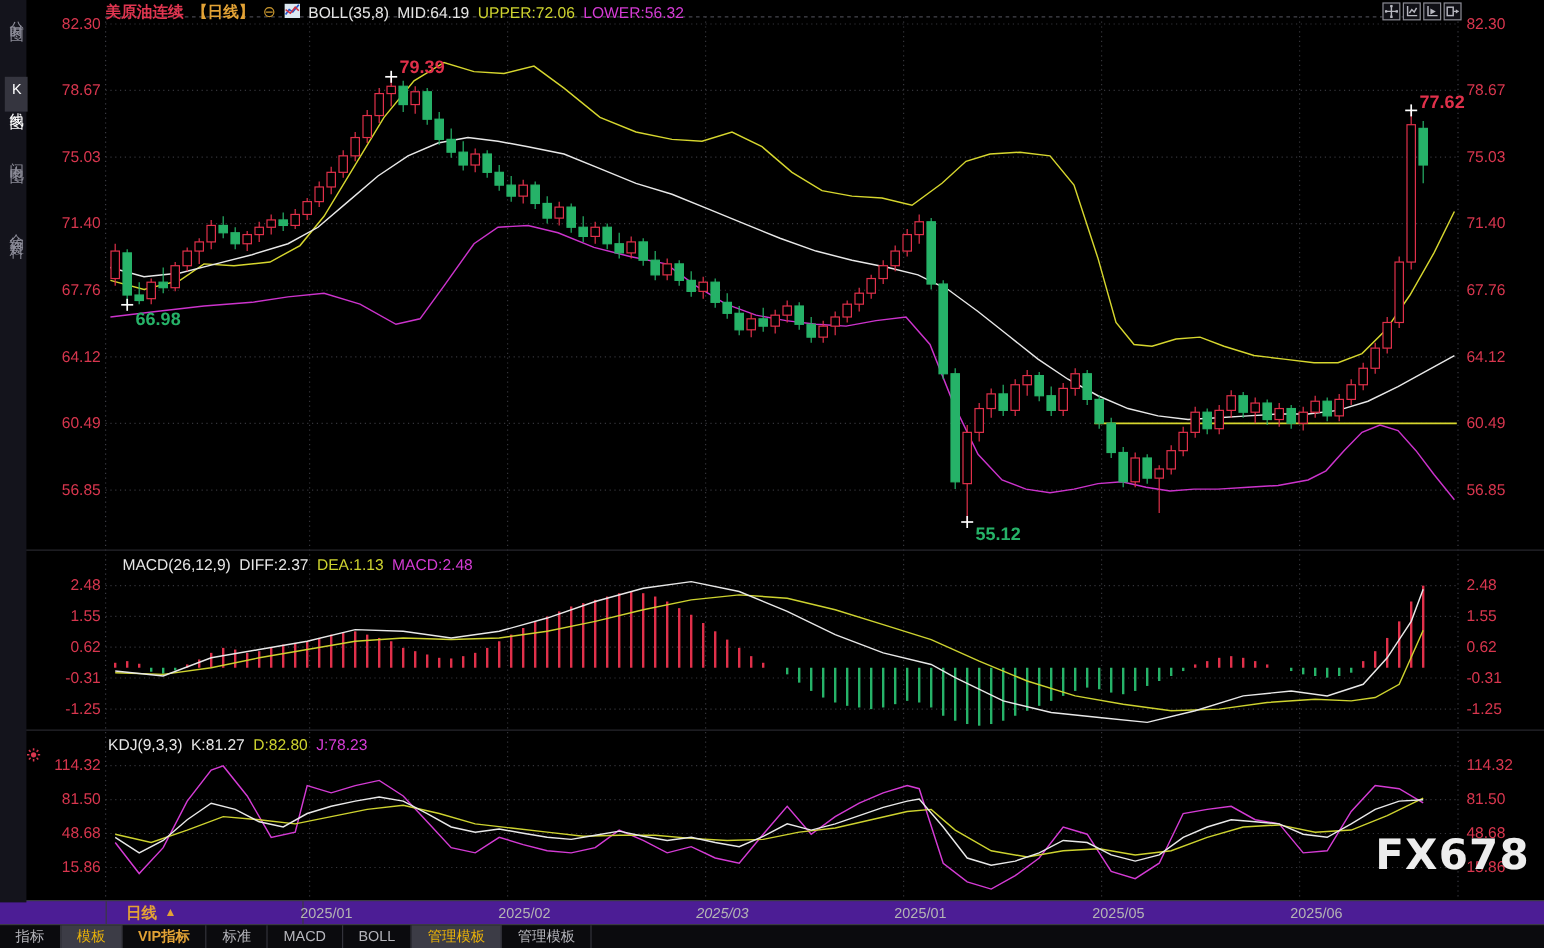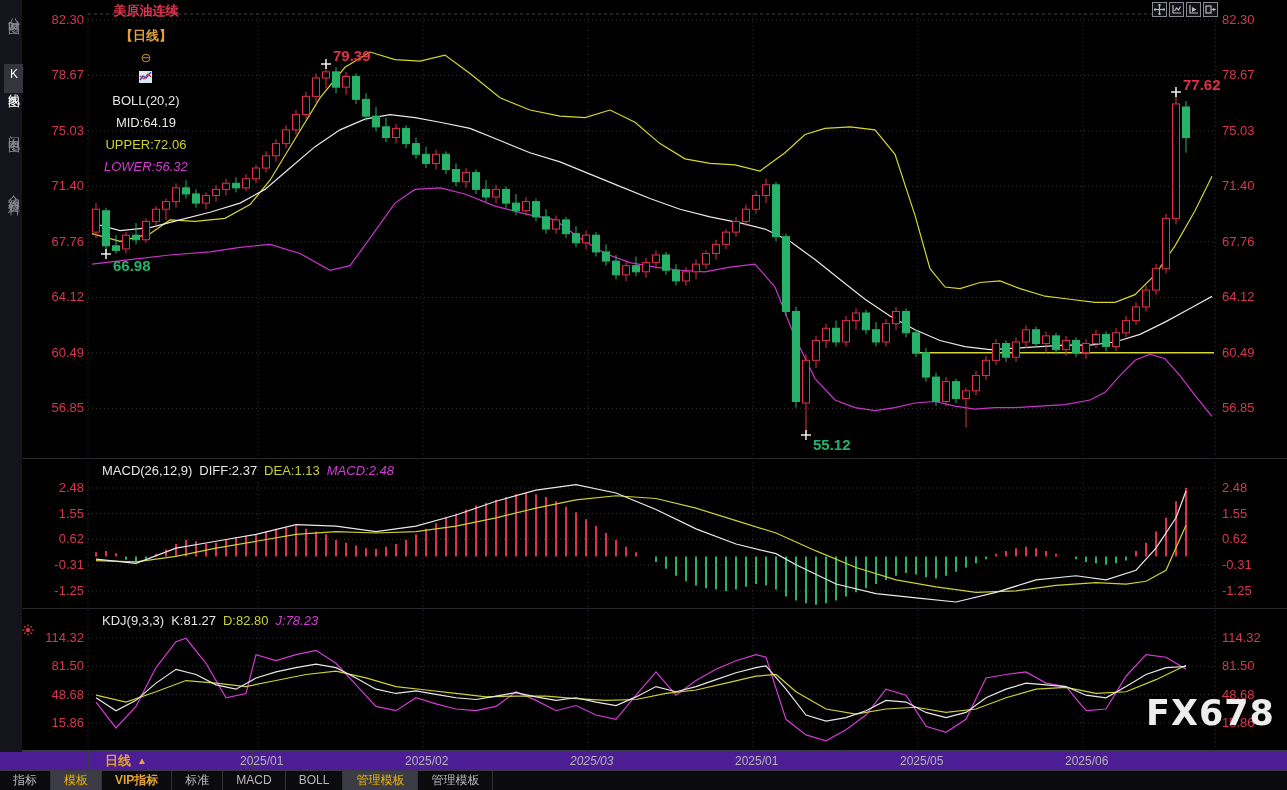--- a/index.html
+++ b/index.html
@@ -12,36 +12,36 @@
   .side-item{position:absolute;left:4px;writing-mode:vertical-lr;text-orientation:upright;
     color:#8d8d99;font-size:12px;letter-spacing:3px;cursor:pointer;padding:3px 1px;}
   .side-item.active{background:#35353f;color:#ffffff;}
 
   
   .pane-header{position:absolute;height:16px;font-size:13px;z-index:3;display:flex;align-items:center;gap:7px;white-space:nowrap;}
   .t-red{color:#e03550;font-weight:bold;}
   .t-orange{color:#e2a235;font-weight:bold;}
   .t-white{color:#e6e6e6;}
   .t-yellow{color:#cdd22f;}
-  .t-magenta{color:#d43bd4;font-style:italic;}
+  .t-magenta{color:#d43bd4;}
   .minus-ico{color:#c8962e;font-size:13px;line-height:12px;}
 
   
   .win-icons{position:absolute;left:1152px;top:2px;z-index:5;display:flex;gap:2px;}
   .win-ico{width:13px;height:13px;border:1px solid #8a8a92;background:#101016;display:flex;align-items:center;justify-content:center;cursor:pointer;}
 
   
   .kdj-gear{position:absolute;left:22px;top:622px;z-index:5;cursor:pointer;}
 
   
   .axis-row{position:absolute;left:0;top:750px;width:1287px;height:20px;background:#4c1d95;border-top:1px solid #3a3a42;z-index:2;}
   .period-cell{position:absolute;left:88px;top:0;width:163px;height:19px;border-left:1px solid #3a3a42;border-right:1px solid #3a3a42;display:flex;align-items:center;cursor:pointer;}
   .period-cell .plabel{color:#e2a235;font-weight:bold;font-size:13px;padding-left:16px;}
   .period-cell .parrow{color:#e2a235;font-size:10px;padding-left:6px;}
-  #x-labels span{position:absolute;top:3px;width:64px;color:#b4b4b4;font-size:12px;}
+  #x-labels span{position:absolute;top:3px;width:64px;text-align:center;color:#b4b4b4;font-size:12px;}
 
   
   .tab-row{position:absolute;left:0;top:770px;width:1287px;height:20px;background:#0b0b0e;border-top:1px solid #3a3a42;z-index:2;display:flex;}
   .btab{height:30px;line-height:19px;padding:0 13px;font-size:12px;color:#b6b6bc;border-right:1px solid #33333b;cursor:pointer;white-space:nowrap;}
   .btab.active{background:#3c3c46;color:#eab308;}
   .btab.vip{color:#e2a235;font-weight:bold;}
 
   
   .watermark{position:absolute;left:1146px;top:693px;z-index:6;color:#ededed;font-size:35px;font-weight:bold;letter-spacing:1px;font-family:"DejaVu Sans","Liberation Sans",sans-serif;}
 </style>
@@ -478,45 +478,45 @@
       </g>
     </svg>
 
   <div class="sidebar">
     <div class="side-item" style="top:5px">分时图</div>
     <div class="side-item active" style="top:64px">K线图</div>
     <div class="side-item" style="top:123px">闪电图</div>
     <div class="side-item" style="top:182px">合约资料</div>
   </div>
 
-  <div class="pane-header" style="left:104px;top:2px;flex-direction:column;">
+  <div class="pane-header" style="left:88px;top:2px;">
     <span class="t-red">美原油连续</span>
     <span class="t-orange">【日线】</span>
     <span class="minus-ico">⊖</span>
     <span>
       <svg width="13" height="12">
           <rect x="0" y="0" width="13" height="12" fill="#dce8f2"></rect>
           <polyline points="1,9 4,5 7,7 12,1" stroke="#2255cc" stroke-width="1.4" fill="none"></polyline>
           <polyline points="1,5 5,8 9,3 12,6" stroke="#d03040" stroke-width="1.2" fill="none"></polyline>
         </svg>
     </span>
-    <span class="t-white">BOLL(20,2)</span>
+    <span class="t-white">BOLL(35,8)</span>
     <span class="t-white">MID:64.19</span>
     <span class="t-yellow">UPPER:72.06</span>
     <span class="t-magenta">LOWER:56.32</span>
   </div>
 
   <div class="pane-header" style="left:90px;top:462px;margin-left:12px;">
     <span class="t-white">MACD(26,12,9)</span>
     <span class="t-white">DIFF:2.37</span>
     <span class="t-yellow">DEA:1.13</span>
     <span class="t-magenta">MACD:2.48</span>
   </div>
 
-  <div class="pane-header" style="left:90px;top:612px;margin-left:12px;">
+  <div class="pane-header" style="left:90px;top:612px;">
     <span class="t-white">KDJ(9,3,3)</span>
     <span class="t-white">K:81.27</span>
     <span class="t-yellow">D:82.80</span>
     <span class="t-magenta">J:78.23</span>
   </div>
 
   <div class="kdj-gear">
     <svg width="12" height="12">
         <circle cx="6" cy="6" r="2.2" fill="#d8364e"></circle>
         <g stroke="#d8364e" stroke-width="1.3">

